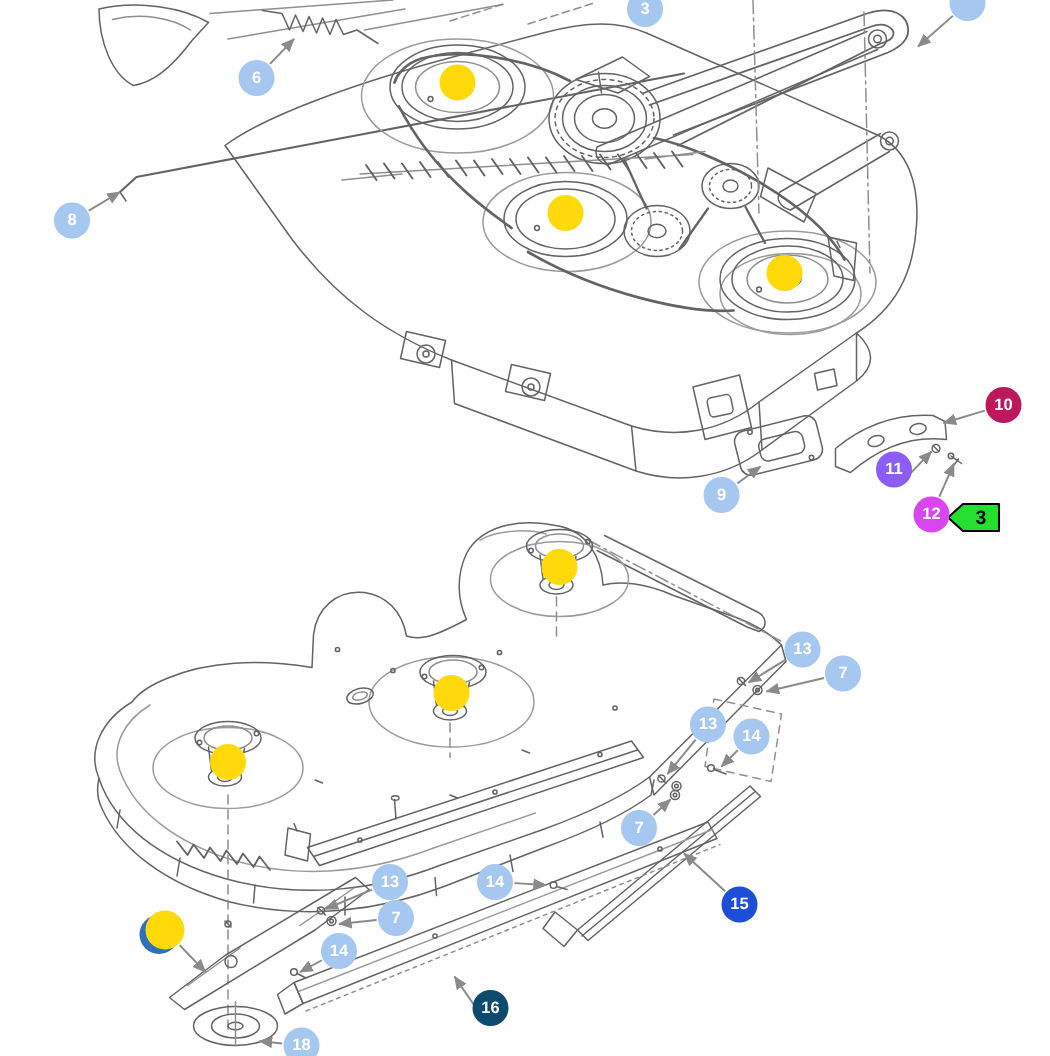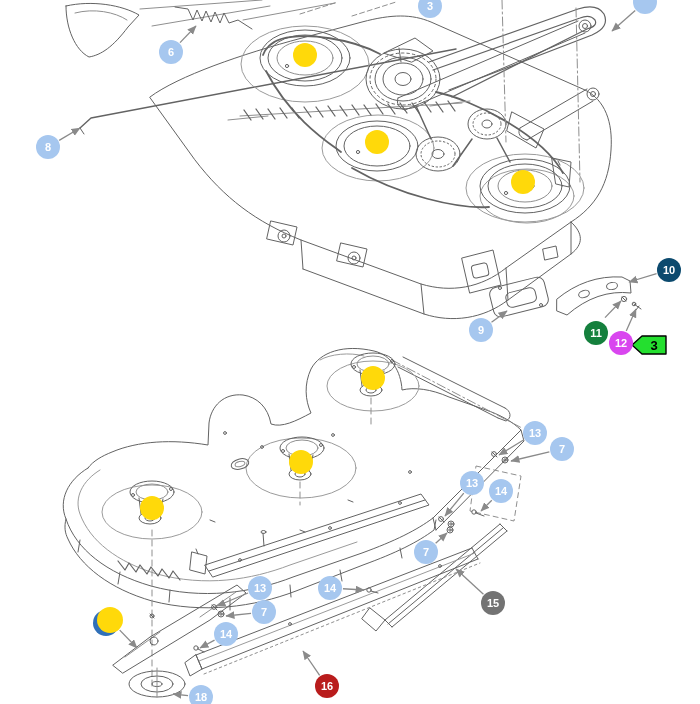--- a/index.html
+++ b/index.html
@@ -270,29 +270,29 @@
         <text x="654" y="349.5" text-anchor="middle" fill="#000000" font-family="&quot;Liberation Sans&quot;, sans-serif" font-size="13" font-weight="bold">3</text>
       </g>
     </svg>
 
   <div id="balloon-layer">
       <div class="balloon" style="left: 418px; top: -6px; background: rgb(166, 199, 239); color: rgb(255, 255, 255);">3</div>
       <div class="balloon" style="left: 633px; top: -10px; background: rgb(166, 199, 239); color: rgb(255, 255, 255);"></div>
       <div class="balloon" style="left: 159px; top: 40px; background: rgb(166, 199, 239); color: rgb(255, 255, 255);">6</div>
       <div class="balloon" style="left: 36px; top: 135px; background: rgb(166, 199, 239); color: rgb(255, 255, 255);">8</div>
       <div class="balloon" style="left: 469px; top: 318px; background: rgb(166, 199, 239); color: rgb(255, 255, 255);">9</div>
-      <div class="balloon" style="left: 657px; top: 258px; background: #0c4a6e; color: rgb(255, 255, 255);">10</div>
-      <div class="balloon" style="left: 584px; top: 321px; background: #15803d; color: rgb(255, 255, 255);">11</div>
+      <div class="balloon" style="left: 657px; top: 258px; background: #be185d; color: rgb(255, 255, 255);">10</div>
+      <div class="balloon" style="left: 584px; top: 301px; background: #8b5cf6; color: rgb(255, 255, 255);">11</div>
       <div class="balloon" style="left: 609px; top: 331px; background: #d946ef; color: rgb(255, 255, 255);">12</div>
       <div class="balloon" style="left: 523px; top: 421px; background: rgb(166, 199, 239); color: rgb(255, 255, 255);">13</div>
       <div class="balloon" style="left: 550px; top: 437px; background: rgb(166, 199, 239); color: rgb(255, 255, 255);">7</div>
       <div class="balloon" style="left: 460px; top: 471px; background: rgb(166, 199, 239); color: rgb(255, 255, 255);">13</div>
       <div class="balloon" style="left: 489px; top: 479px; background: rgb(166, 199, 239); color: rgb(255, 255, 255);">14</div>
       <div class="balloon" style="left: 414px; top: 540px; background: rgb(166, 199, 239); color: rgb(255, 255, 255);">7</div>
-      <div class="balloon" style="left: 481px; top: 591px; background: #737373; color: rgb(255, 255, 255);">15</div>
+      <div class="balloon" style="left: 481px; top: 591px; background: #1d4ed8; color: rgb(255, 255, 255);">15</div>
       <div class="balloon" style="left: 248px; top: 576px; background: rgb(166, 199, 239); color: rgb(255, 255, 255);">13</div>
       <div class="balloon" style="left: 252px; top: 600px; background: rgb(166, 199, 239); color: rgb(255, 255, 255);">7</div>
       <div class="balloon" style="left: 318px; top: 576px; background: rgb(166, 199, 239); color: rgb(255, 255, 255);">14</div>
       <div class="balloon" style="left: 214px; top: 622px; background: rgb(166, 199, 239); color: rgb(255, 255, 255);">14</div>
-      <div class="balloon" style="left: 315px; top: 674px; background: #b91c1c; color: rgb(255, 255, 255);">16</div>
+      <div class="balloon" style="left: 315px; top: 660px; background: #0c4a6e; color: rgb(255, 255, 255);">16</div>
       <div class="balloon" style="left: 189px; top: 685px; background: rgb(166, 199, 239); color: rgb(255, 255, 255);">18</div>
     </div>
 </div>
 
 </body></html>

